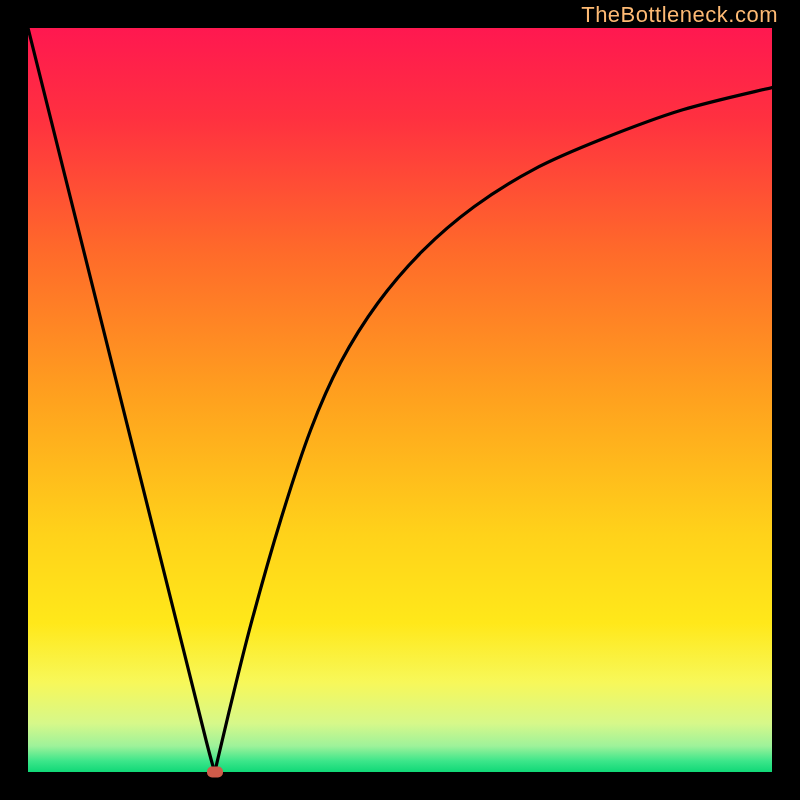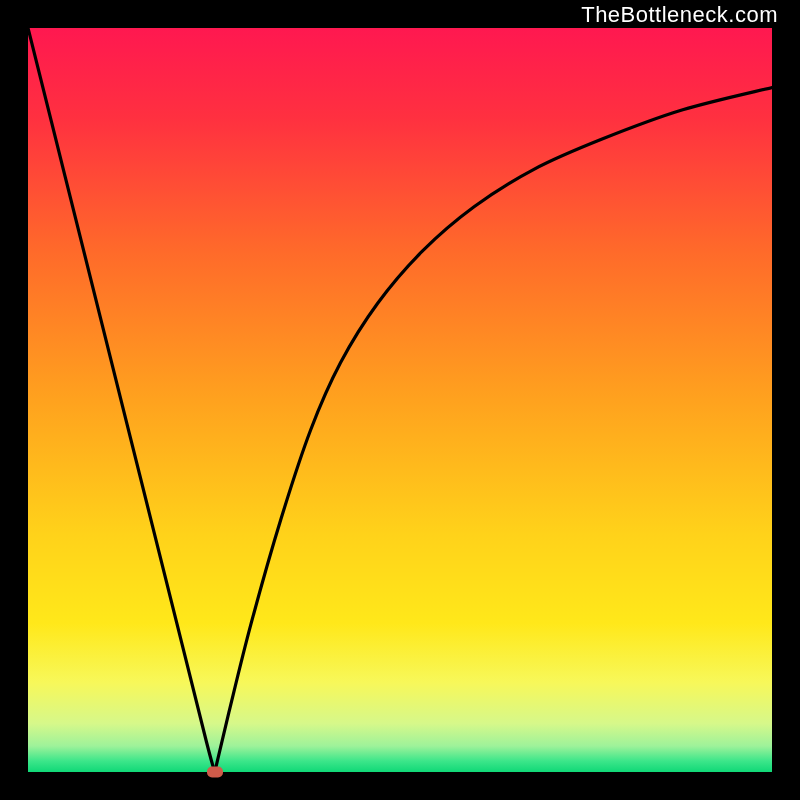--- a/index.html
+++ b/index.html
@@ -14,21 +14,21 @@
   .frame {
     position: relative;
     width: 800px;
     height: 800px;
     background: #000;
   }
   .watermark {
     position: absolute;
     top: 2px;
     right: 22px;
-    color: #ffffff;
+    color: #fdba74;
     font-size: 22px;
     letter-spacing: 0.5px;
     font-weight: 400;
     user-select: none;
   }
   .plot {
     position: absolute;
     left: 28px;
     top: 28px;
     width: 744px;

